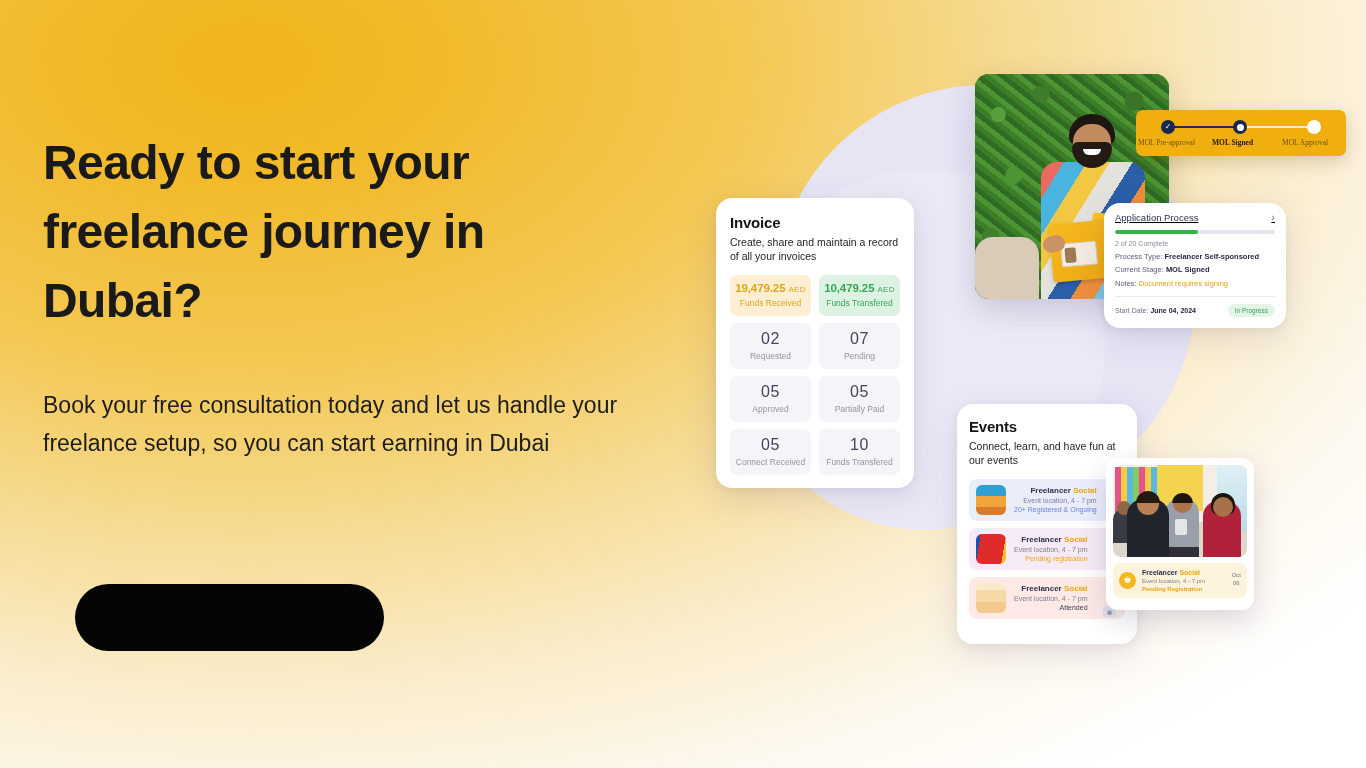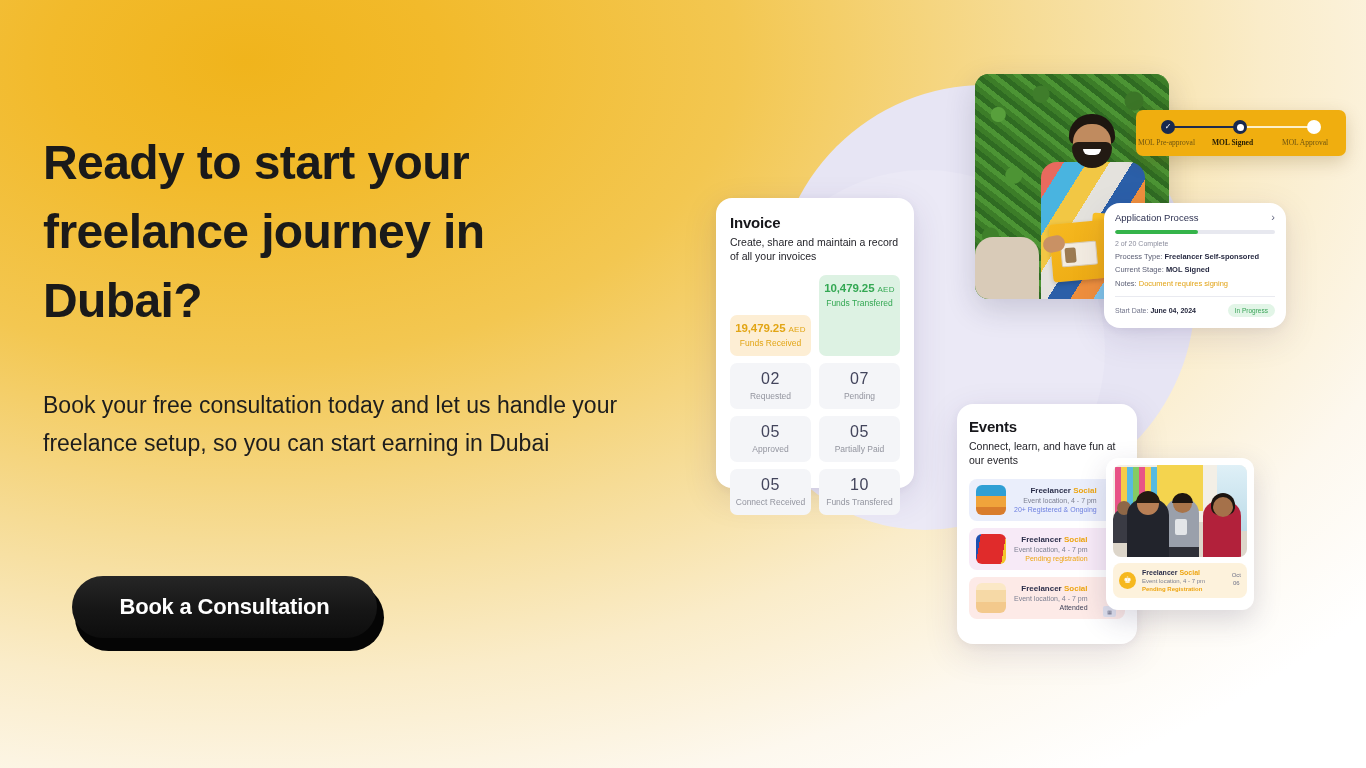--- a/index.html
+++ b/index.html
@@ -83,21 +83,21 @@
     margin-top: 11px;
     display: grid; grid-template-columns: 1fr 1fr;
     gap: 7px 8px;
   }
   .inv-tile {
     border-radius: 7px;
     background: #f4f5f8;
     padding: 7px 2px 8px;
     text-align: center;
   }
-  .inv-tile.money-orange { background: #fdeed4; margin-top: 40px; }
+  .inv-tile.money-orange { background: #fdeed4; }
   .inv-tile.money-green  { background: #ddf2e3; }
   .inv-amount { font-size: 11.5px; font-weight: 600; letter-spacing: -0.1px; }
   .inv-amount .cur { font-size: 8px; font-weight: 500; margin-left: 3px; letter-spacing: .3px;}
   .money-orange .inv-amount { color: #e2a515; }
   .money-green  .inv-amount { color: #34a853; }
   .inv-caption { margin-top: 4px; font-size: 8.5px; }
   .money-orange .inv-caption { color: #e2a515; }
   .money-green  .inv-caption { color: #34a853; }
   .inv-num { font-size: 16px; font-weight: 500; color: #43455c; letter-spacing: .5px; }
   .inv-lbl { margin-top: 3px; font-size: 8.5px; color: #93959f; }
@@ -190,21 +190,21 @@
   .step-label {
     position:absolute; top: 28px;
     font-size: 7.5px; color: #6e5410; white-space: nowrap; font-family: Liberation Serif, serif;
   }
   #step-l0 { left: 2px; }
   #step-l1 { left: 76px; color:#231b05; font-weight:700; }
   #step-l2 { left: 146px; }
 
   
   #app-card { left: 1104px; top: 203px; width: 182px; height: 125px; padding: 9px 11px; }
-  #app-head { display:flex; align-items:flex-start; justify-content:space-between; }
+  #app-head { display:flex; align-items:flex-start; justify-content:space-between;text-decoration:underline; }
   #app-title { font-size: 9.5px; color: #2d3151; font-weight: 500; }
   #app-chevron { font-size: 11px; color: #61657f; line-height:1;}
   #app-bar-bg {
     margin-top: 7px; height: 4px; border-radius: 3px; background:#e7e8ef;
     position: relative; overflow: hidden;
   }
   #app-bar-fill { position:absolute; left:0; top:0; height:100%; width:52%; background:#35b44a; border-radius:3px;}
   #app-complete { margin-top: 6px; font-size: 7px; color: #8b8d9d; }
   .app-row { margin-top: 4.5px; font-size: 7.5px; color: #5d6076; }
   .app-row b { color: #272a42; font-weight: 700; }
@@ -322,21 +322,20 @@
   <div class="lav-circle" id="lav-main"></div>
   <div class="lav-circle" id="lav-main2"></div>
 
   <div id="hero">
     <h1 id="hero-title">Ready to start your freelance journey in Dubai?</h1>
     <p id="hero-sub">Book your free consultation today and let us handle your freelance setup, so you can start earning in Dubai</p>
   </div>
 
   <div id="cta-wrap">
     <div id="cta-shadow"></div>
-    <button id="cta-button">Book a Consultation</button>
   </div>
 
   <div class="card" id="invoice-card">
     <div class="card-title">Invoice</div>
     <div class="card-sub">Create, share and maintain a record of all your invoices</div>
     <div id="invoice-grid">
 
       <div class="inv-tile money-orange">
         <div class="inv-amount">
           <span>19,479.25</span><span class="cur">AED</span>

